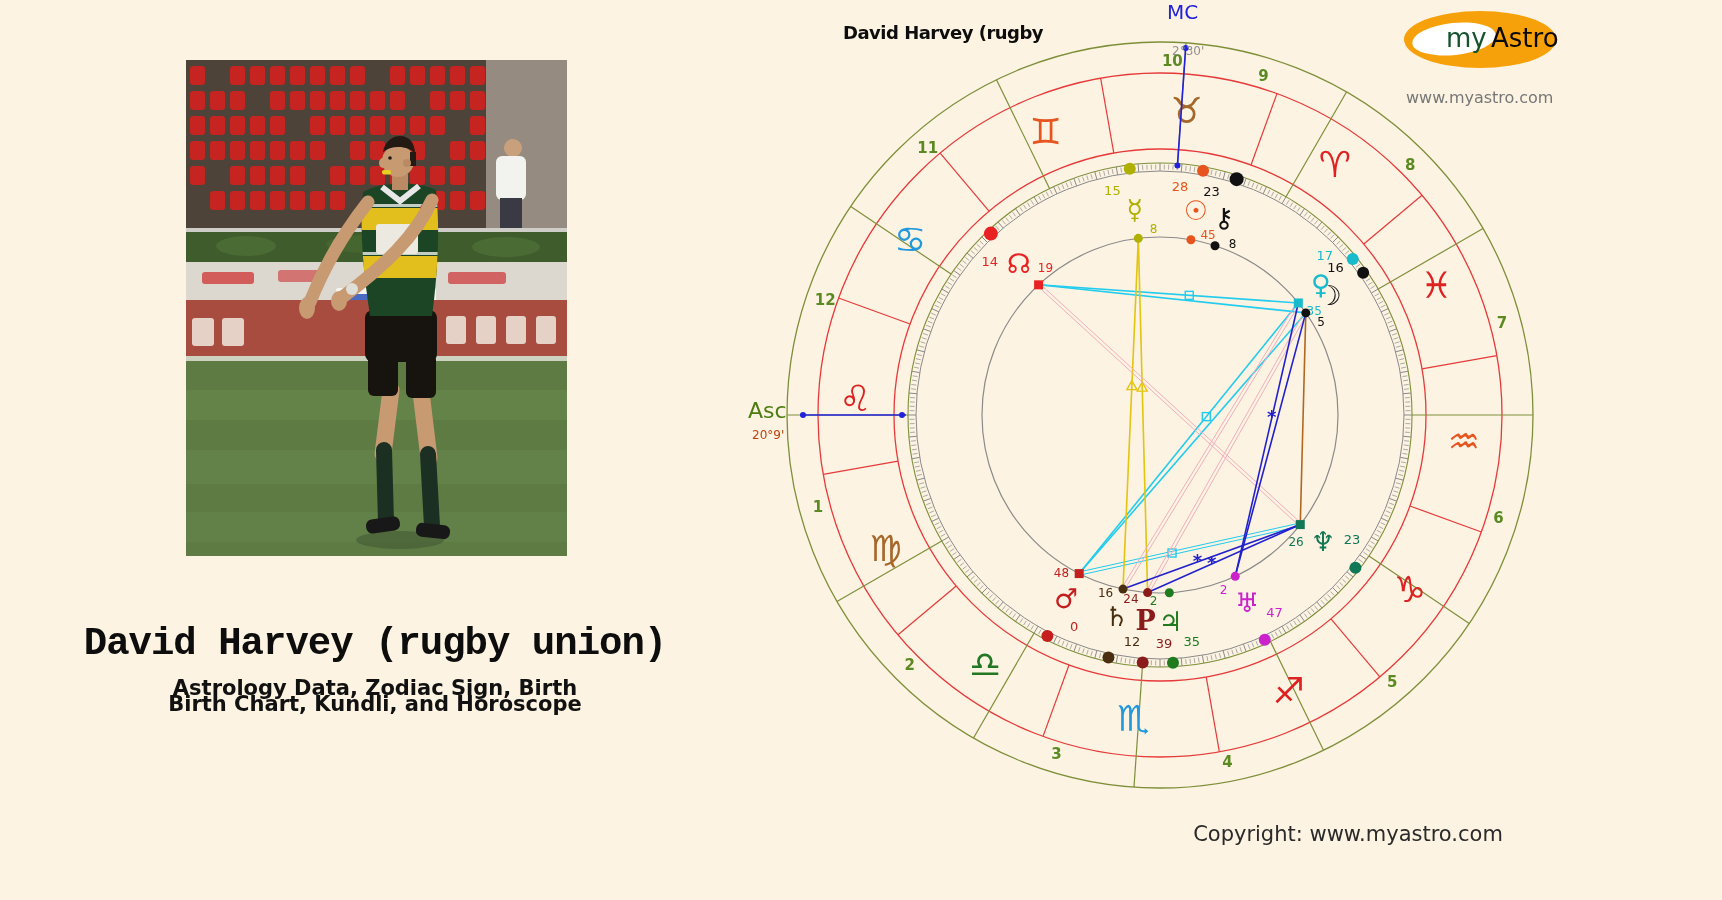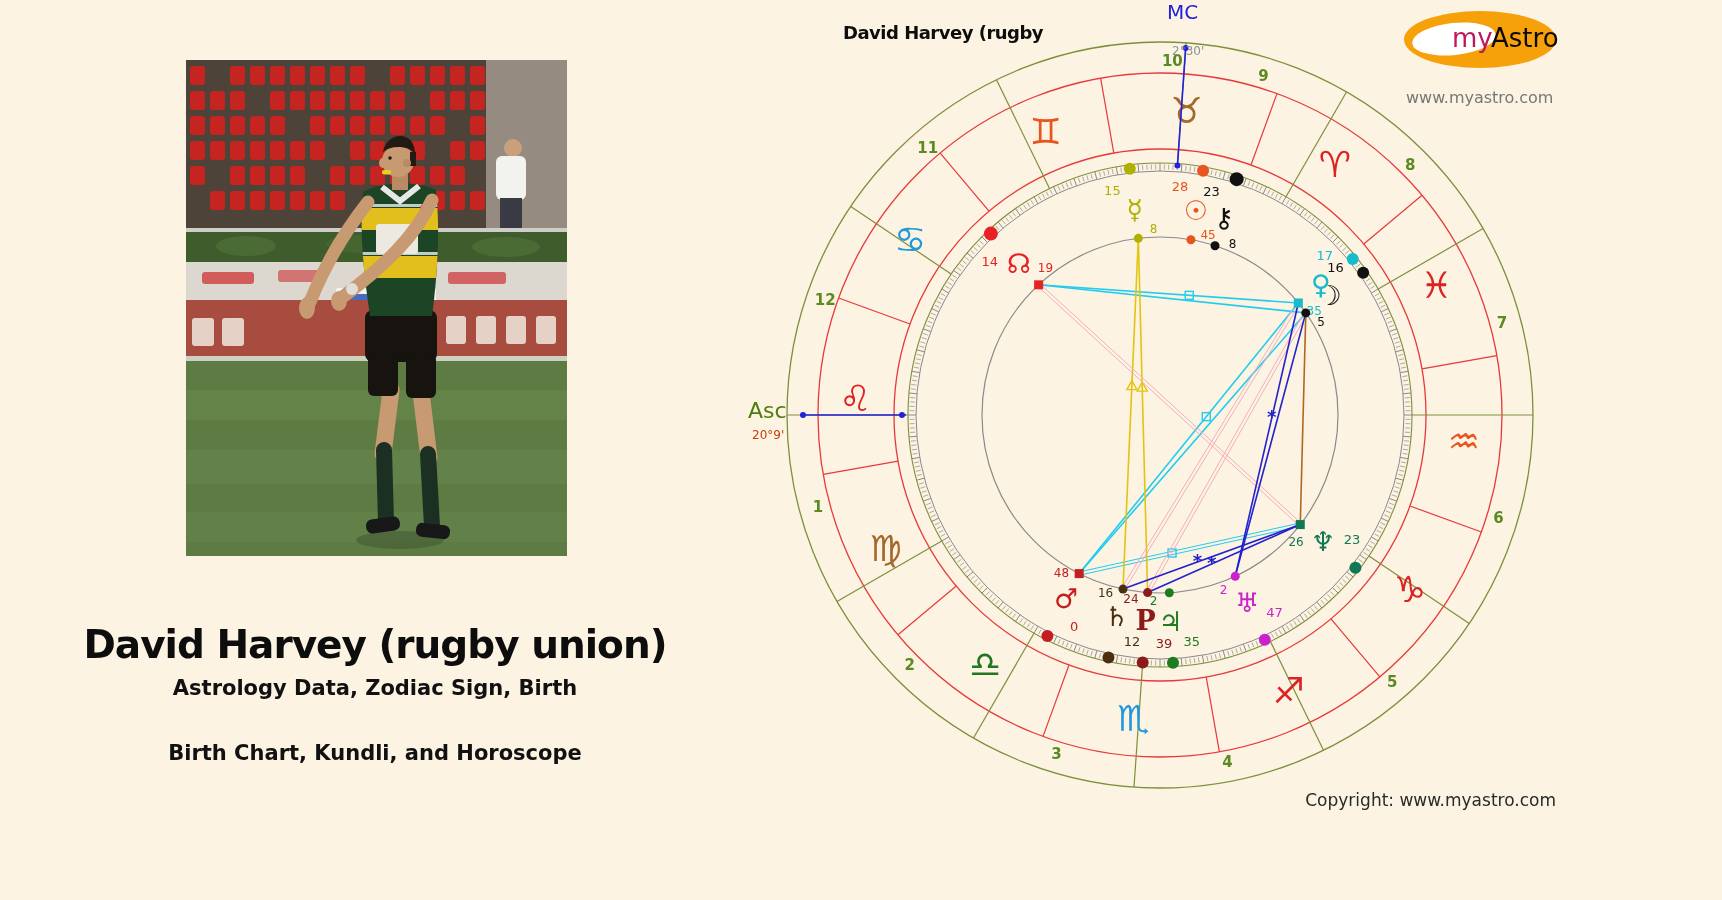--- a/index.html
+++ b/index.html
@@ -1,35 +1,35 @@
 <!DOCTYPE html>
 <html><head>
 <meta charset="utf-8">
 <style>
   html,body{margin:0;padding:0;}
   body{width:1722px;height:900px;overflow:hidden;position:relative;
        font-family:"DejaVu Sans", sans-serif;background:#FCF3E2;}
   .abs{position:absolute;}
   #page-title{left:35px;top:622px;width:680px;text-align:center;
-      font-size:39px;font-weight:bold;color:#0d0d0d;letter-spacing:-1px;}
+      font-size:39px;font-weight:bold;color:#0d0d0d;letter-spacing:-1px;font-family:Liberation Mono, monospace;}
   .subtitle{left:35px;width:680px;text-align:center;font-size:21px;font-weight:bold;color:#111;}
-  #subtitle1{top:676px;} #subtitle2{top:741px;}
+  #subtitle1{top:676px;} #subtitle2{top:692px;}
   #chart-title{left:843px;top:22px;font-size:18px;font-weight:bold;color:#0d0d0d;letter-spacing:-0.5px;z-index:5;}
   #mc-label{left:1167px;top:0;font-size:20px;color:#2222DD;z-index:6;}
   #mc-degree{left:1172px;top:44px;font-size:12px;color:#909090;z-index:6;}
   #asc-label{left:748px;top:398px;font-size:22px;color:#4d7c0f;z-index:6;}
   #asc-degree{left:752px;top:428px;font-size:12px;color:#c2410c;z-index:6;}
   #logo{left:1404px;top:11px;width:152px;height:57px;border-radius:50%;z-index:6;}
   #logo-oval{position:absolute;left:0;top:0;width:152px;height:57px;border-radius:50%;}
   #logo-white{position:absolute;left:8px;top:12px;width:84px;height:32px;border-radius:50%;
       background:#ffffff;transform:rotate(-6deg);}
-  #logo-my{position:absolute;left:42px;top:12px;font-size:26px;color:#be185d;margin-left:6px;}
+  #logo-my{position:absolute;left:42px;top:12px;font-size:26px;color:#14532d;}
   #logo-astro{position:absolute;left:87px;top:12px;font-size:26px;color:#0a0a0a;}
   #logo-url{left:1406px;top:88px;width:150px;font-size:16px;color:#777;}
-  #copyright{left:1140px;top:790px;width:416px;text-align:right;font-size:17px;color:#2a2a2a;}
+  #copyright{left:1140px;top:822px;width:416px;text-align:center;font-size:21px;color:#2a2a2a;}
   #photo{left:186px;top:60px;width:381px;height:496px;}
   #wheel-wrap{left:0;top:0;width:1722px;height:900px;z-index:2;}
 </style>
 </head>
 <body style="background: rgb(252, 243, 226);">
 
 <div class="abs" id="photo">
   <svg width="381" height="496" viewBox="0 0 381 496">
     <rect x="0" y="0" width="381" height="200" fill="#4d4339"></rect>
     <g id="seats">

